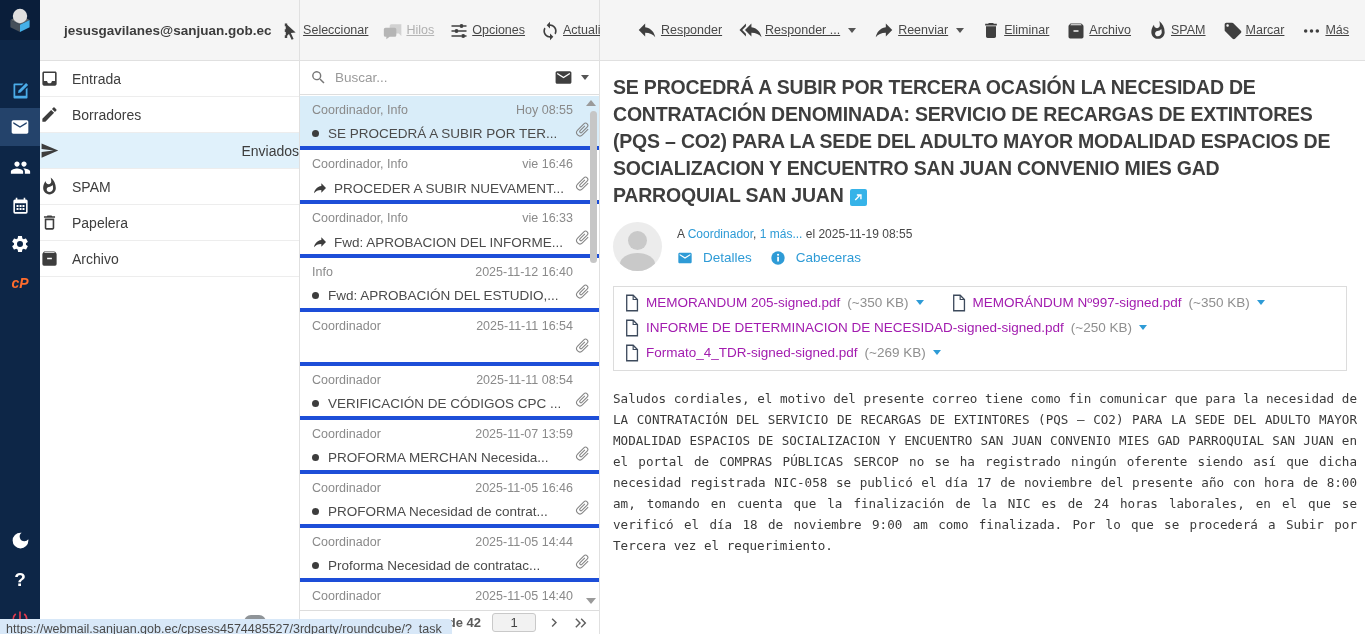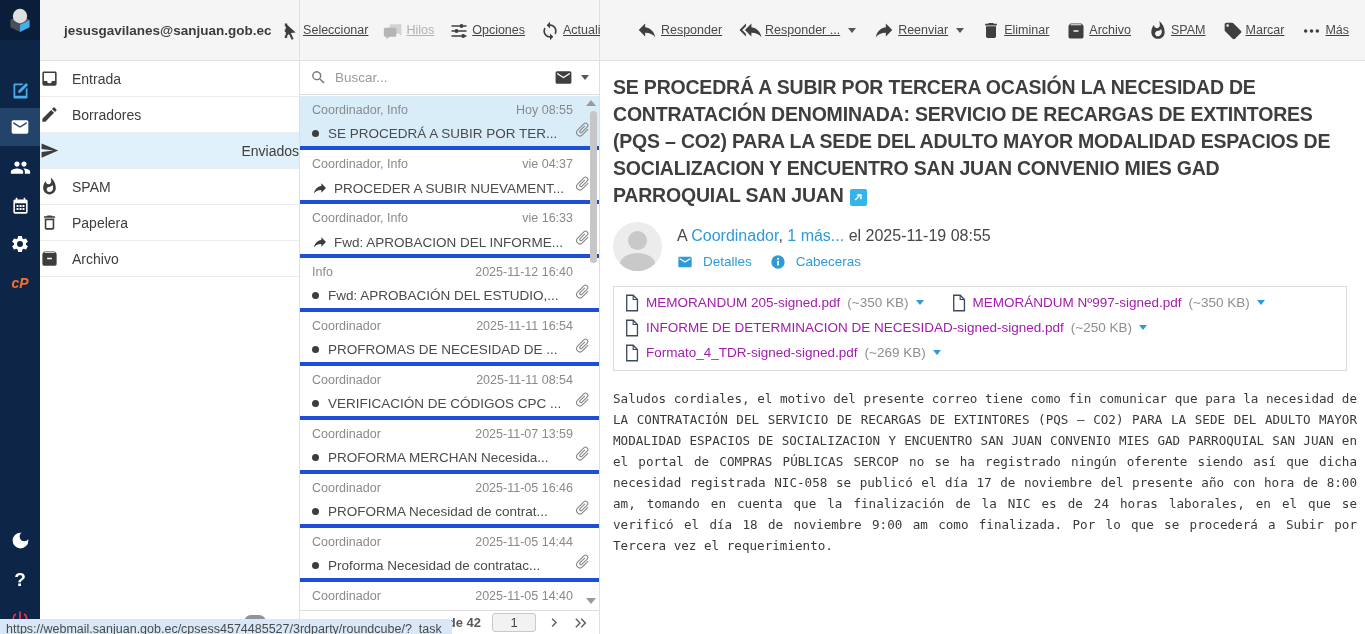--- a/index.html
+++ b/index.html
@@ -65,21 +65,21 @@
   .read-toolbar { height:61px; background:#f5f5f5; border-bottom:1px solid #e0e0e0; display:flex; align-items:center; justify-content:center; gap:17px; padding-left:20px; }
   .tb-caret { align-self:flex-start; margin-top:28px; margin-left:-9px; }
   .read-body { padding:13px 18px 0 13px; }
   .subject { font-size:19.5px; font-weight:bold; color:#3e3e3e; line-height:1.38; letter-spacing:-0.2px; max-width:758px; }
   .extlink { display:inline-flex; width:17px; height:17px; background:#36b3e8; border-radius:2px; vertical-align:-2px; align-items:center; justify-content:center; margin-left:6px; cursor:pointer; }
   .sender { display:flex; margin-top:13px; gap:15px; }
   .avatar { width:49px; height:49px; border-radius:50%; background:#ececec; overflow:hidden; position:relative; flex:none; }
   .avatar .head { position:absolute; left:15px; top:9px; width:19px; height:19px; border-radius:50%; background:#c9c9c9; }
   .avatar .torso { position:absolute; left:7px; top:31px; width:35px; height:22px; border-radius:50% 50% 0 0; background:#c9c9c9; }
   .sender-info { padding-top:5px; }
-  .to-line { font-size:16px; color:#474747;text-align:right; }
+  .to-line { font-size:12px; color:#474747;text-align:right; }
   .to-line a { color:#2e9bd6; text-decoration:none; cursor:pointer; }
   .meta-line { margin-top:9px; display:flex; align-items:center; gap:18px; }
   .meta-link { display:flex; align-items:center; gap:10px; color:#2e9bd6; font-size:13.5px; cursor:pointer; }
   .meta-link svg { width:16px; height:16px; }
   .attach-box { margin-top:15px; border:1px solid #dcdcdc; padding:7px 11px 8px; display:flex; flex-wrap:wrap; column-gap:28px; row-gap:7px; max-width:751px; }
   .attach-item { display:flex; align-items:center; gap:7px; cursor:pointer; }
   .attach-item .a-name { font-size:13.5px; color:#a21caf; }
   .attach-item .a-size { font-size:13.5px; color:#8f8f8f; }
   .attach-item .caret { border-top-color:#2e9bd6; }
   .doc-ic { width:14px; height:18px; color:#3d4a5c; flex:none; }
@@ -354,21 +354,21 @@
 
           <span class="m-subj">SE PROCEDRÁ A SUBIR POR TER...</span>
         </div>
         <svg class="m-clip" fill="currentColor">
           <use href="#i-clip"></use>
         </svg>
       </div>
       <div class="msg-row forward">
         <div class="m-line1">
           <span class="m-from">Coordinador, Info</span>
-          <span class="m-date">vie 04:37</span>
+          <span class="m-date">vie 16:46</span>
         </div>
         <div class="m-line2">
 
           <svg class="m-fwd" fill="currentColor">
             <use href="#i-forward"></use>
           </svg>
           <span class="m-subj">PROCEDER A SUBIR NUEVAMENT...</span>
         </div>
         <svg class="m-clip" fill="currentColor">
           <use href="#i-clip"></use>
@@ -401,25 +401,20 @@
           <span class="m-subj">Fwd: APROBACIÓN DEL ESTUDIO,...</span>
         </div>
         <svg class="m-clip" fill="currentColor">
           <use href="#i-clip"></use>
         </svg>
       </div>
       <div class="msg-row dot">
         <div class="m-line1">
           <span class="m-from">Coordinador</span>
           <span class="m-date">2025-11-11 16:54</span>
-        </div>
-        <div class="m-line2">
-          <span class="m-dot"></span>
-
-          <span class="m-subj">PROFROMAS DE NECESIDAD DE ...</span>
         </div>
         <svg class="m-clip" fill="currentColor">
           <use href="#i-clip"></use>
         </svg>
       </div>
       <div class="msg-row dot">
         <div class="m-line1">
           <span class="m-from">Coordinador</span>
           <span class="m-date">2025-11-11 08:54</span>
         </div>

